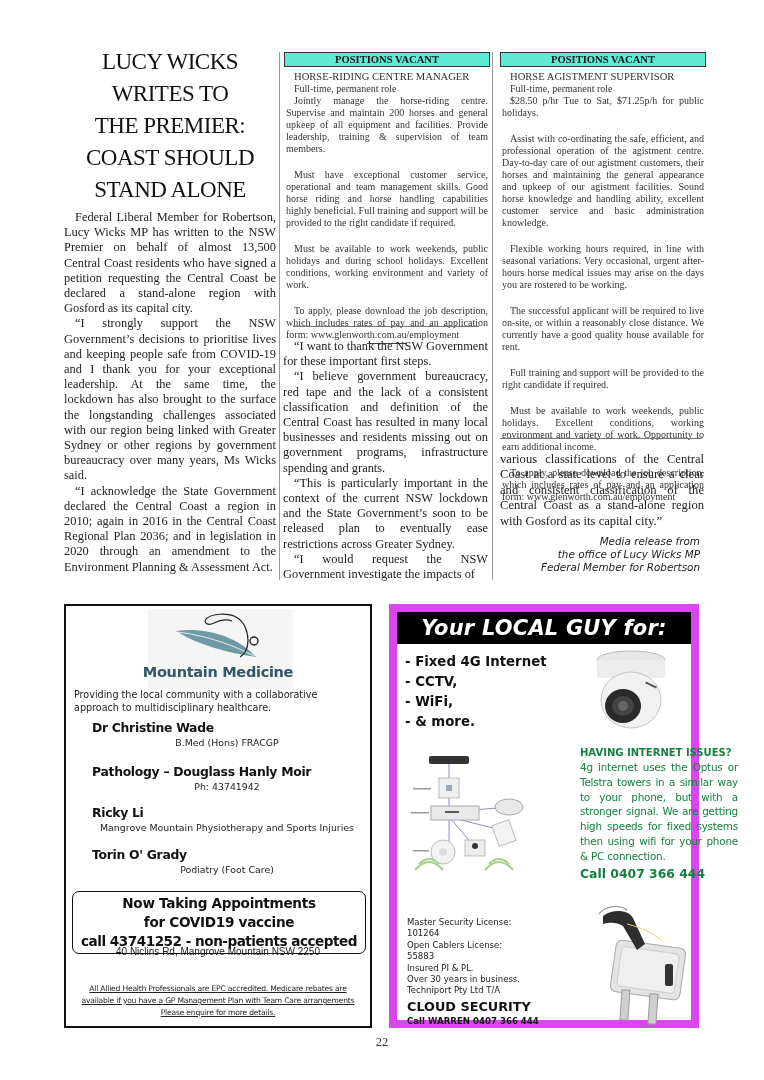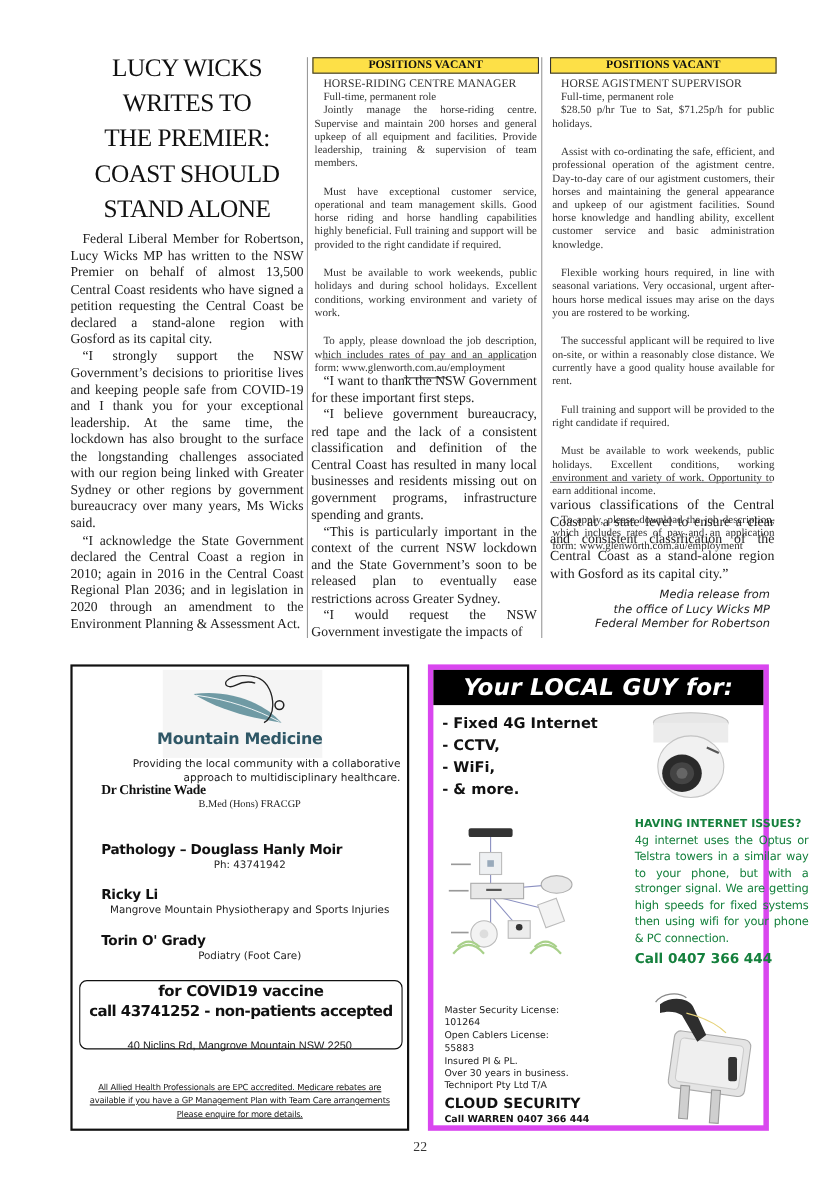--- a/index.html
+++ b/index.html
@@ -14,51 +14,51 @@
   .col-text p { margin:0; text-indent:11px; }
 
   #col1 { position:absolute; left:64px; top:210px; width:212px; }
   #col2-bottom { position:absolute; left:283px; top:339px; width:205px; }
   #col3-bottom { position:absolute; left:500px; top:452px; width:204px; font-size:12.6px; line-height:15.4px; }
 
   .vdivider { position:absolute; width:1px; background:#9a9a9a; }
 
   
   .job { position:absolute; width:206px; }
-  .job-header { background:#fde047; border:1px solid #333; height:13px; text-align:center;
+  .job-header { background:#5eead4; border:1px solid #333; height:13px; text-align:center;
     font-family:"Liberation Serif", serif; font-weight:bold; font-size:10.6px; line-height:13px; color:#111; }
   .job-body { font-family:"Liberation Serif", serif; font-size:10px; line-height:12px; color:#333; text-align:justify; padding:2px 2px 0 2px; }
   .job-body p { margin:0; text-indent:8px; }
   .job-body .title { text-indent:8px; font-size:10.6px; margin-top:2px; }
   .job-body .gap { margin-top:14px; }
   #job1 { left:284px; top:52px; }
   #job2 { left:500px; top:52px; }
   .short-rule { width:40px; height:1px; background:#444; margin:2px auto 0; }
   .hr { position:absolute; height:1px; background:#777; }
 
   #credit { position:absolute; left:500px; top:535px; width:200px; text-align:right;
     font-family:"DejaVu Sans", sans-serif; font-style:italic; font-size:10.4px; line-height:13px; color:#222; }
 
   
   #med-ad { position:absolute; left:64px; top:604px; width:308px; height:424px; border:2px solid #111; box-sizing:border-box; }
   #med-logo { position:absolute; left:82px; top:3px; width:145px; height:80px; background:#f5f5f5; }
   #med-brand { position:absolute; left:0; top:58px; width:100%; text-align:center; font-family:"DejaVu Sans", sans-serif; font-size:14.5px; font-weight:bold; color:#2f5766; letter-spacing:-0.3px; }
-  #med-tagline { position:absolute; left:8px; top:82px; width:290px; text-align:right; font-family:"DejaVu Sans", sans-serif; font-size:9.6px; line-height:13px; color:#222; }
+  #med-tagline { position:absolute; left:8px; top:82px; width:290px; text-align:left; font-family:"DejaVu Sans", sans-serif; font-size:9.6px; line-height:13px; color:#222; }
   .staff { position:absolute; left:26px; width:270px; font-family:"DejaVu Sans", sans-serif; color:#111; }
   .staff .name { font-weight:bold; font-size:12.4px; line-height:16px; letter-spacing:-0.3px; }
   .staff .role { font-size:9.4px; line-height:13px; color:#222;text-align:center; }
   #vaccine-box { position:absolute; left:6px; top:285px; width:294px; height:63px; border:1.5px solid #111; border-radius:7px; box-sizing:border-box;
     text-align:center; font-family:"DejaVu Sans", sans-serif; font-weight:bold; color:#111; }
   #vaccine-box .l1 { font-size:13.6px; line-height:19px; margin-top:2px; letter-spacing:-0.3px; }
   #vaccine-box .l3 { font-size:13.6px; line-height:19px; white-space:nowrap; letter-spacing:-0.5px; }
   #med-address { position:absolute; left:0; top:340px; width:100%; text-align:center; font-family:"Liberation Sans", sans-serif; font-size:10px; color:#222; }
   #med-footer { position:absolute; left:4px; top:377px; width:296px; text-align:center; font-family:"DejaVu Sans", sans-serif; font-size:7.6px; line-height:12px; color:#222; letter-spacing:-0.2px;text-decoration:underline; }
 
   
-  #sec-ad { position:absolute; left:389px; top:604px; width:310px; height:424px; border:5px solid #d946ef; box-sizing:border-box; }
+  #sec-ad { position:absolute; left:389px; top:604px; width:310px; height:424px; border:8px solid #d946ef; box-sizing:border-box; }
   #sec-banner { position:absolute; left:0; top:0; width:100%; height:32px; background:#000; color:#fff; text-align:center;
     font-family:"DejaVu Sans", sans-serif; font-weight:bold; font-style:italic; font-size:21px; line-height:32px; letter-spacing:0.2px; white-space:nowrap; }
   #sec-list { position:absolute; left:8px; top:40px; font-family:"DejaVu Sans", sans-serif; font-weight:bold; font-size:13.3px; line-height:20px; color:#111; }
   #camera { position:absolute; left:196px; top:36px; width:74px; height:84px; }
   #network { position:absolute; left:12px; top:140px; width:120px; height:125px; }
   #issues { position:absolute; left:150px; top:134px; width:158px; font-family:"DejaVu Sans", sans-serif; color:#15803d;margin-left:33px; }
   #issues .head { font-weight:bold; font-size:10px; line-height:14px; }
   #issues .body { font-size:10.4px; line-height:14.8px; text-align:justify; letter-spacing:-0.2px; }
   #issues .call { font-weight:bold; font-size:12.4px; line-height:18px; margin-top:1px; }
   #licenses { position:absolute; left:10px; top:305px; width:170px; font-family:"DejaVu Sans", sans-serif; font-size:8.5px; line-height:11.4px; color:#222; }
@@ -142,37 +142,38 @@
       <path d="M58 10 C64 4 80 4 88 8 C96 12 100 22 100 32 C100 40 96 46 92 48" stroke="#222" stroke-width="1.2" fill="none"></path>
       <path d="M58 10 C55 14 60 17 66 14 C72 11 78 10 84 12" stroke="#222" stroke-width="1.2" fill="none"></path>
       <circle cx="106" cy="32" r="4" stroke="#222" stroke-width="1.4" fill="none"></circle>
     </svg>
   </div>
   <div id="med-brand">Mountain Medicine</div>
   <div id="med-tagline">
     <div>Providing the local community with a collaborative</div>
     <div>approach to multidisciplinary healthcare.</div>
   </div>
-  <div class="staff" style="top:104px;font-family:Liberation Serif, serif;">
+  <div class="staff" style="top:114px;">
     <div class="name">Dr Christine Wade</div>
     <div class="role">B.Med (Hons) FRACGP</div>
   </div>
   <div class="staff" style="top:158px;">
     <div class="name">Pathology – Douglass Hanly Moir</div>
     <div class="role">Ph: 43741942</div>
   </div>
   <div class="staff" style="top:199px;">
     <div class="name">Ricky Li</div>
     <div class="role">Mangrove Mountain Physiotherapy and Sports Injuries</div>
   </div>
   <div class="staff" style="top:241px;">
     <div class="name">Torin O' Grady</div>
     <div class="role">Podiatry (Foot Care)</div>
   </div>
   <div id="vaccine-box">
+    <div class="l1">Now Taking Appointments</div>
     <div class="l1" style="margin-top:0">for COVID19 vaccine</div>
     <div class="l3">call 43741252 - non-patients accepted</div>
   </div>
   <div id="med-address">40 Niclins Rd, Mangrove Mountain NSW 2250</div>
   <div id="med-footer">
     <div>All Allied Health Professionals are EPC accredited. Medicare rebates are</div>
     <div>available if you have a GP Management Plan with Team Care arrangements</div>
     <div>Please enquire for more details.</div>
   </div>
 </div>

